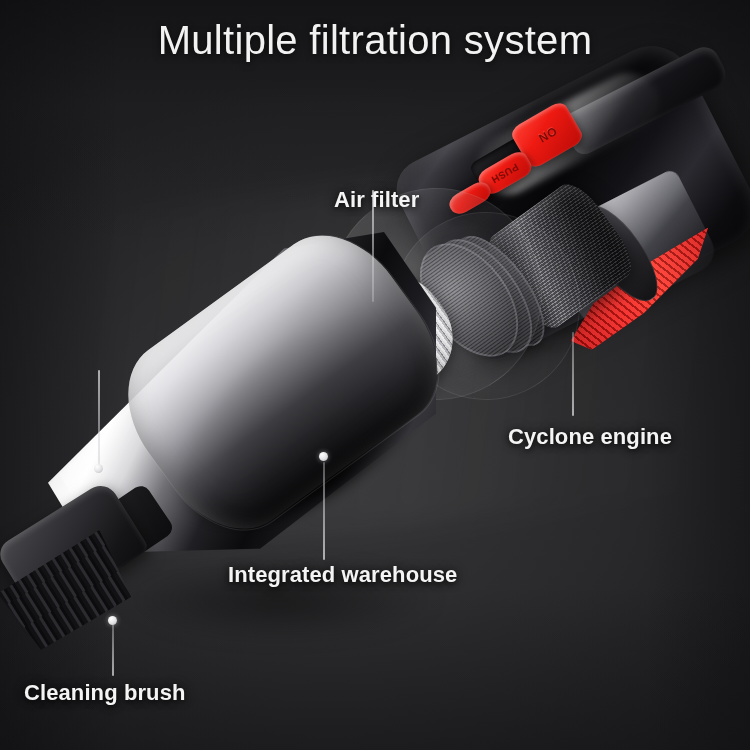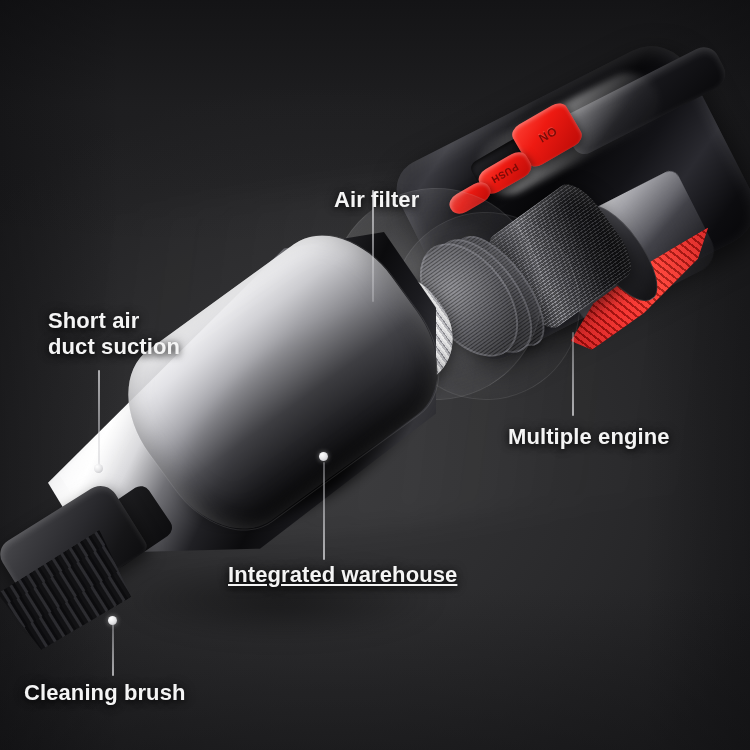--- a/index.html
+++ b/index.html
@@ -478,33 +478,32 @@
     </div>
 
     <div class="dustcup"></div>
     <div class="dustcup-edge"></div>
 
     <div class="brush-collar"></div>
     <div class="brush-head"></div>
     <div class="brush-bristles"></div>
   </div>
 
+  <div class="title">Multiple filtration system</div>
 
   <div class="label" style="left:334px; top:158px;margin-top:29px;">Air filter</div>
   <div class="lead" style="left:372px; top:190px; height:112px;"></div>
 
-  <div class="label" style="left:48px; top:308px;">Short air
-duct suction</div>
   <div class="lead" style="left:98px; top:370px; height:98px;"></div>
   <div class="dot" style="left:94px; top:464px;"></div>
 
   <div class="lead rev" style="left:572px; top:332px; height:84px;"></div>
-  <div class="label" style="left:508px; top:424px;">Multiple engine</div>
+  <div class="label" style="left:508px; top:424px;">Cyclone engine</div>
 
   <div class="dot" style="left:319px; top:452px;"></div>
   <div class="lead rev" style="left:323px; top:462px; height:98px;"></div>
-  <div class="label" style="left:228px; top:562px;text-decoration:underline;">Integrated warehouse</div>
+  <div class="label" style="left:228px; top:562px;">Integrated warehouse</div>
 
   <div class="dot" style="left:108px; top:616px;"></div>
   <div class="lead rev" style="left:112px; top:624px; height:52px;"></div>
   <div class="label" style="left:24px; top:680px;">Cleaning brush</div>
 
 </div>
 
 </body></html>

